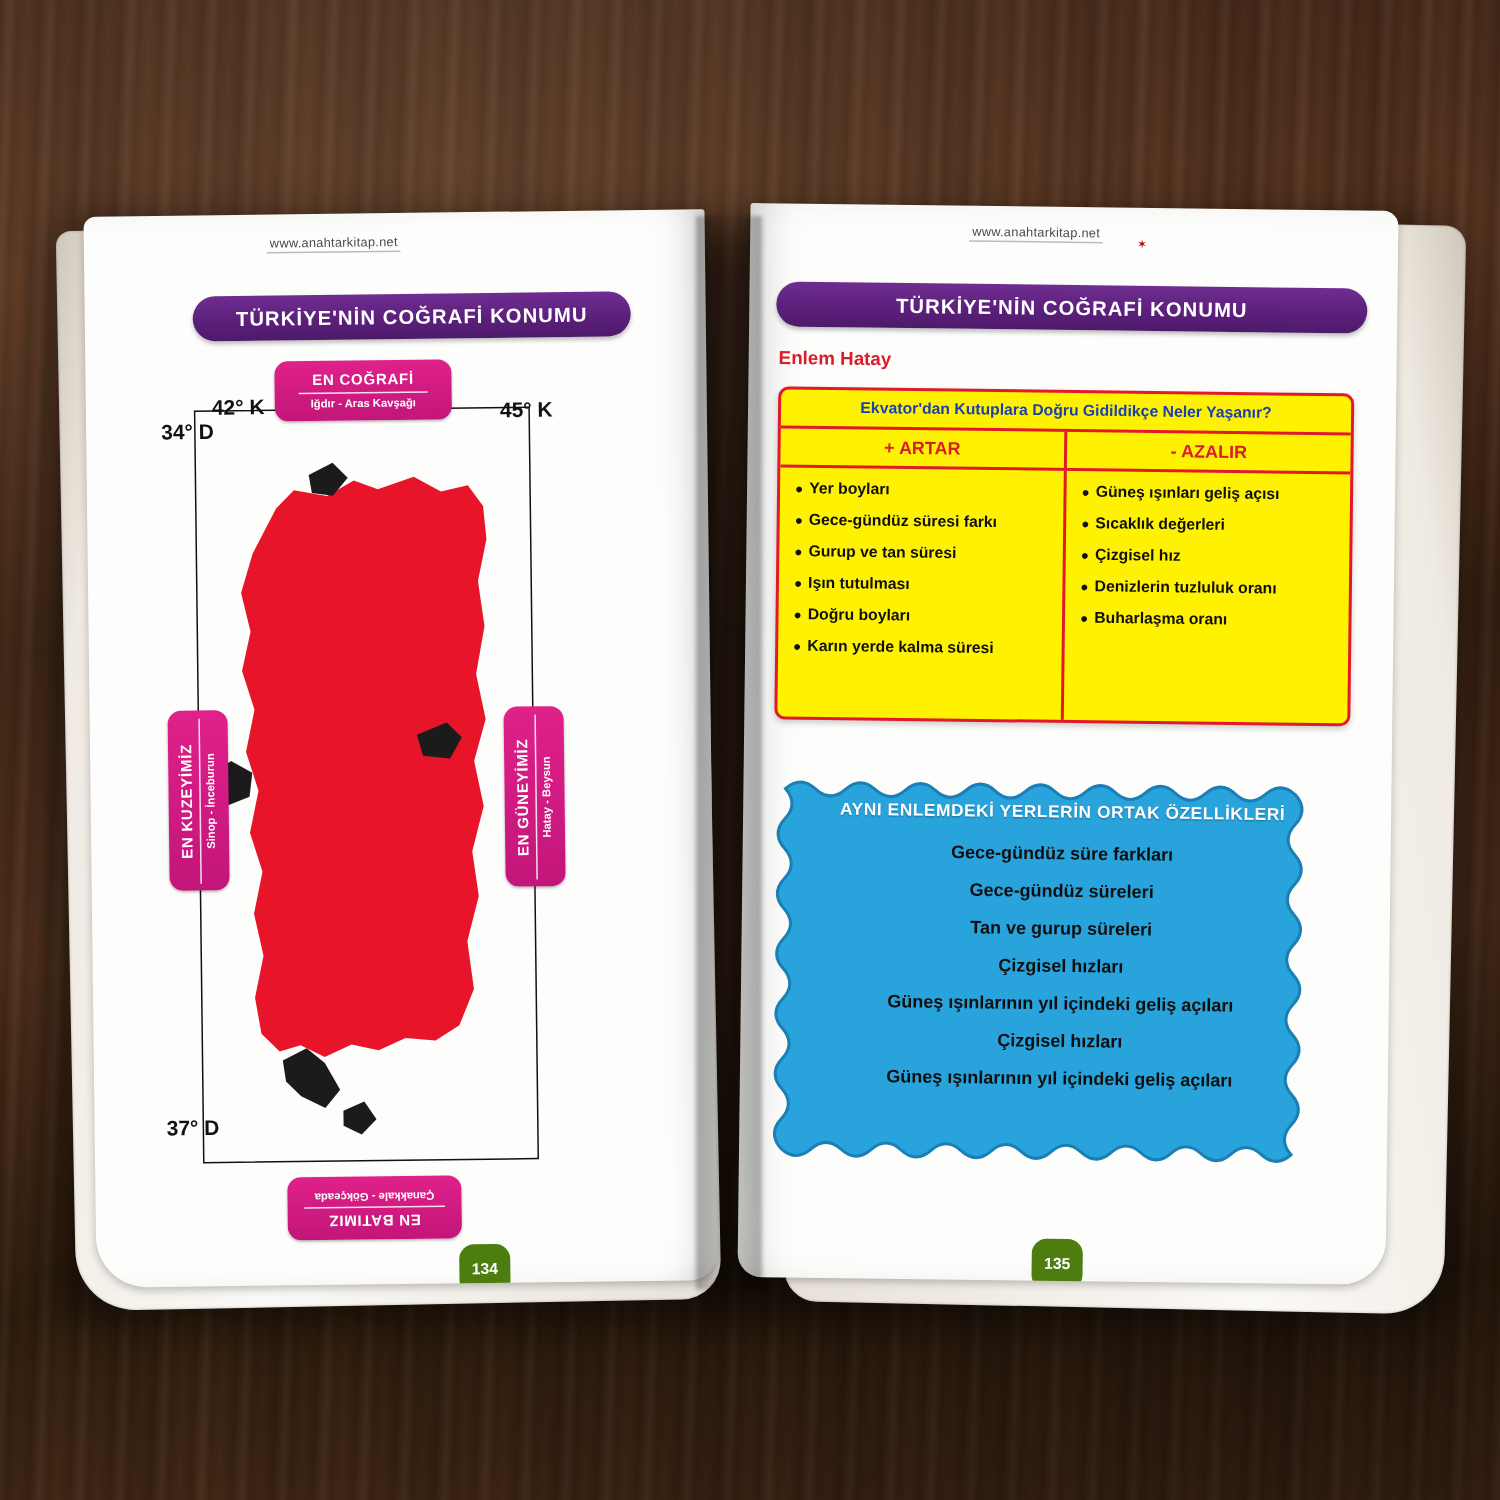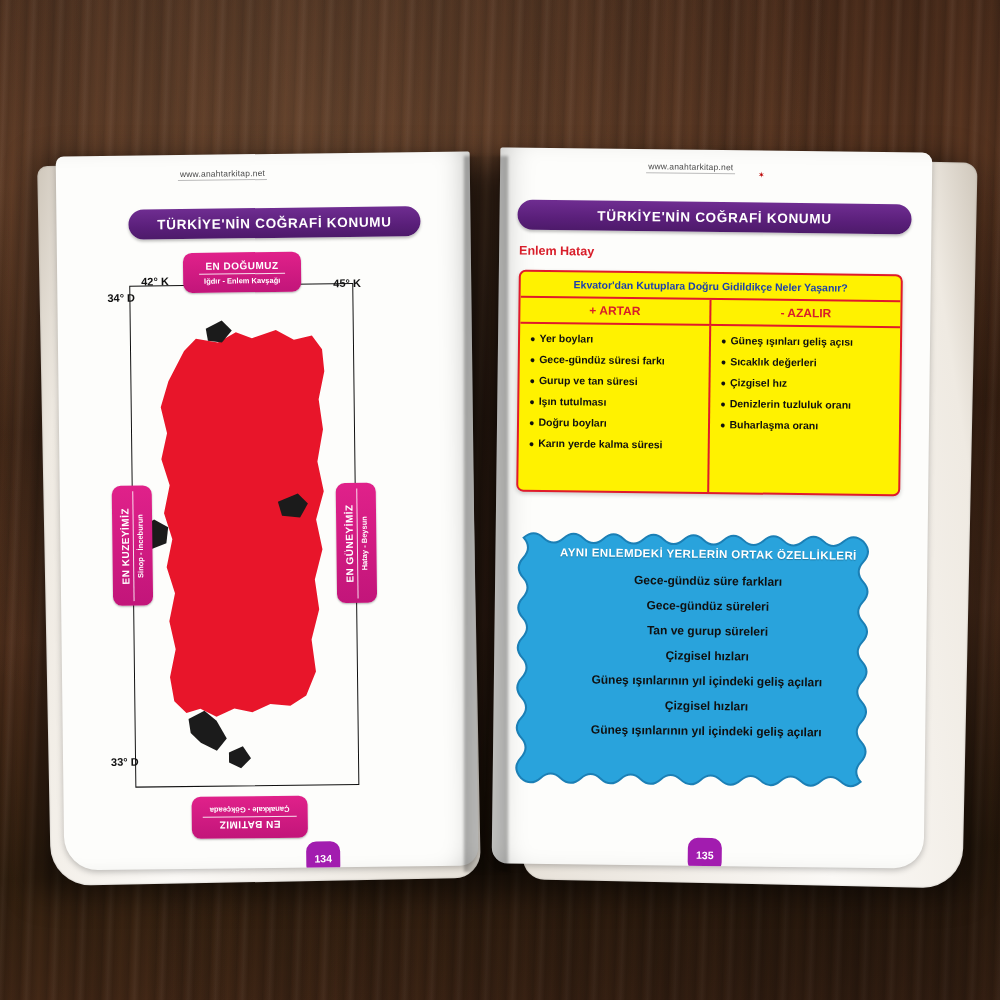--- a/index.html
+++ b/index.html
@@ -32,21 +32,21 @@
     background:
       radial-gradient(ellipse at 30% 12%, rgba(255,220,170,0.10), rgba(0,0,0,0) 55%),
       radial-gradient(ellipse at 85% 90%, rgba(0,0,0,0.35), rgba(0,0,0,0) 60%);
     pointer-events: none;
   }
 
   
   .book {
     position: absolute;
     left: 28px;
-    top: 140px;
+    top: 128px;
     width: 948px;
     height: 760px;
   }
   .book-shadow {
     position: absolute;
     left: 8px;
     top: 22px;
     width: 930px;
     height: 730px;
     background: rgba(0,0,0,0.55);
@@ -147,21 +147,21 @@
   .map-silhouette {
     position: absolute;
     left: 68px; top: 126px;
     width: 232px; height: 510px;
   }
   .map-shape { fill: #e8152a; }
   .map-dark  { fill: #1b1b1b; }
 
   .coord {
     position: absolute;
-    font-size: 11px;
+    font-size: 14px;
     font-weight: bold;
     color: #111;
   }
   .c-45d { left: 50px;  top: 136px; }
   .c-42k { left: 84px;  top: 120px; }
   .c-36k { left: 276px; top: 124px; }
   .c-26d { left: 48px;  top: 600px; }
 
   
   .mlabel {
@@ -186,21 +186,21 @@
   .lbl-south { left: 276px; top: 330px; width: 40px;  height: 120px; }
   .lbl-west  { left: 128px; top: 642px; width: 116px; height: 42px; }
   .rot-ccw { transform: rotate(-90deg); }
   .rot-180 { transform: rotate(180deg); }
   .vert-inner { display: flex; flex-direction: column; align-items: center; justify-content: center; }
 
   
   .pagenum {
     position: absolute;
     width: 34px; height: 34px;
-    background: #a21caf;
+    background: #4d7c0f;
     border-radius: 10px;
     color: #fff;
     font-size: 10.5px;
     font-weight: bold;
     display: flex; align-items: center; justify-content: center;
   }
   .pn-left  { left: 242px; top: 688px; }
   .pn-right { left: 196px; top: 688px; }
 
   
@@ -302,42 +302,42 @@
 
         <div class="watermark wm-left">www.anahtarkitap.net</div>
 
         <div class="banner banner-left">
           <span>TÜRKİYE'NİN COĞRAFİ KONUMU</span>
         </div>
 
         <div class="coord c-45d">34° D</div>
         <div class="coord c-42k">42° K</div>
         <div class="coord c-36k">45° K</div>
-        <div class="coord c-26d">33° D</div>
+        <div class="coord c-26d">37° D</div>
 
         <div class="map-box"></div>
 
         <div class="map-silhouette">
           <svg viewBox="0 0 232 510" width="232" height="510">
             <path class="map-shape" d="M58 70 L70 58 L92 62 L110 52 L126 58 L150 50 L168 60 L186 56 L196 70 L198 92
               L192 120 L196 150 L190 182 L196 212 L188 240 L194 270 L186 300 L190 330 L182 360 L186 392
               L176 416 L160 426 L140 424 L122 432 L104 428 L86 436 L70 428 L56 432 L44 420 L40 396
               L46 368 L40 340 L46 312 L38 286 L44 258 L36 232 L42 204 L34 178 L40 152 L34 126 L42 100 Z"></path>
             <path class="map-dark" d="M80 48 L96 40 L106 50 L96 62 L82 60 Z"></path>
             <path class="map-dark" d="M10 248 L26 238 L40 246 L38 262 L22 268 L8 260 Z"></path>
             <path class="map-dark" d="M150 222 L170 214 L180 224 L172 238 L154 236 Z"></path>
             <path class="map-dark" d="M58 438 L74 430 L86 440 L96 458 L86 470 L70 462 L60 452 Z"></path>
             <path class="map-dark" d="M98 472 L112 466 L120 478 L110 488 L98 482 Z"></path>
           </svg>
         </div>
 
         <div class="mlabel lbl-east">
-          <div class="t1">EN DOĞUMUZ</div>
+          <div class="t1">EN COĞRAFİ</div>
           <div class="sep"></div>
-          <div class="t2">Iğdır - Enlem Kavşağı</div>
+          <div class="t2">Iğdır - Aras Kavşağı</div>
         </div>
 
         <div class="mlabel lbl-north">
           <div class="vert-inner rot-ccw">
             <div class="t1">EN KUZEYİMİZ</div>
             <div class="sep" style="width:110px"></div>
             <div class="t2">Sinop - İnceburun</div>
           </div>
         </div>
 

